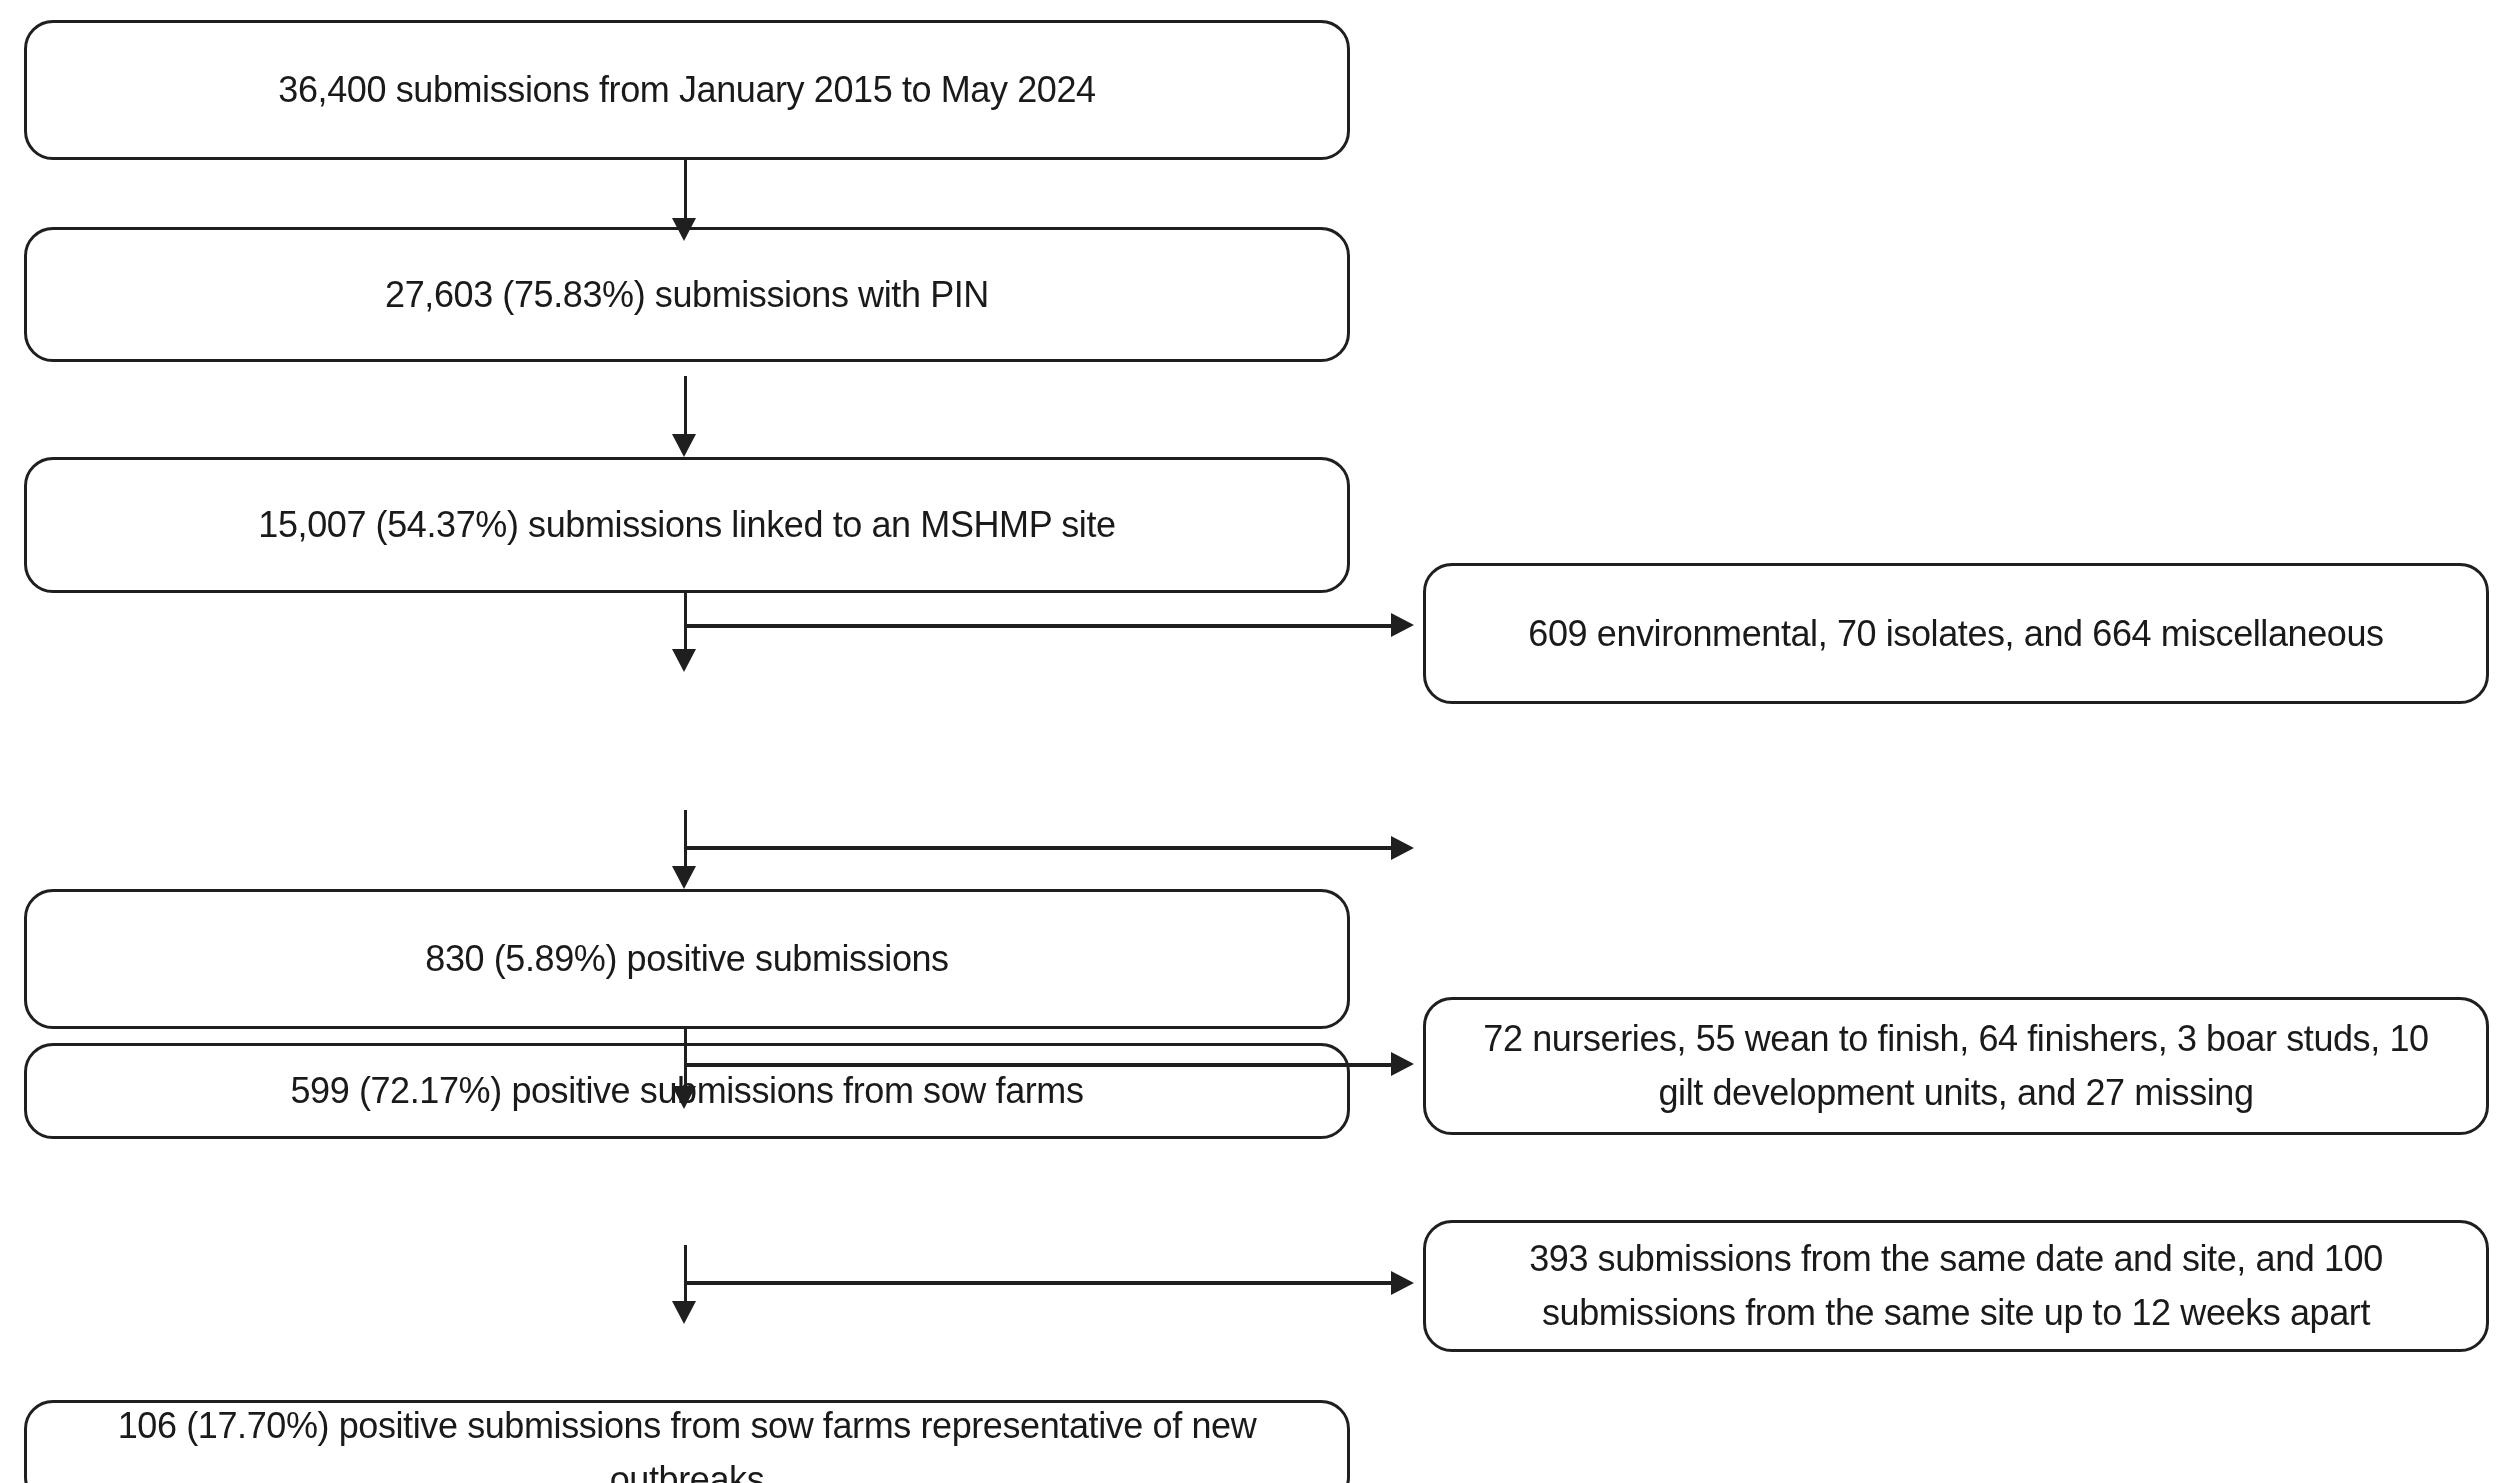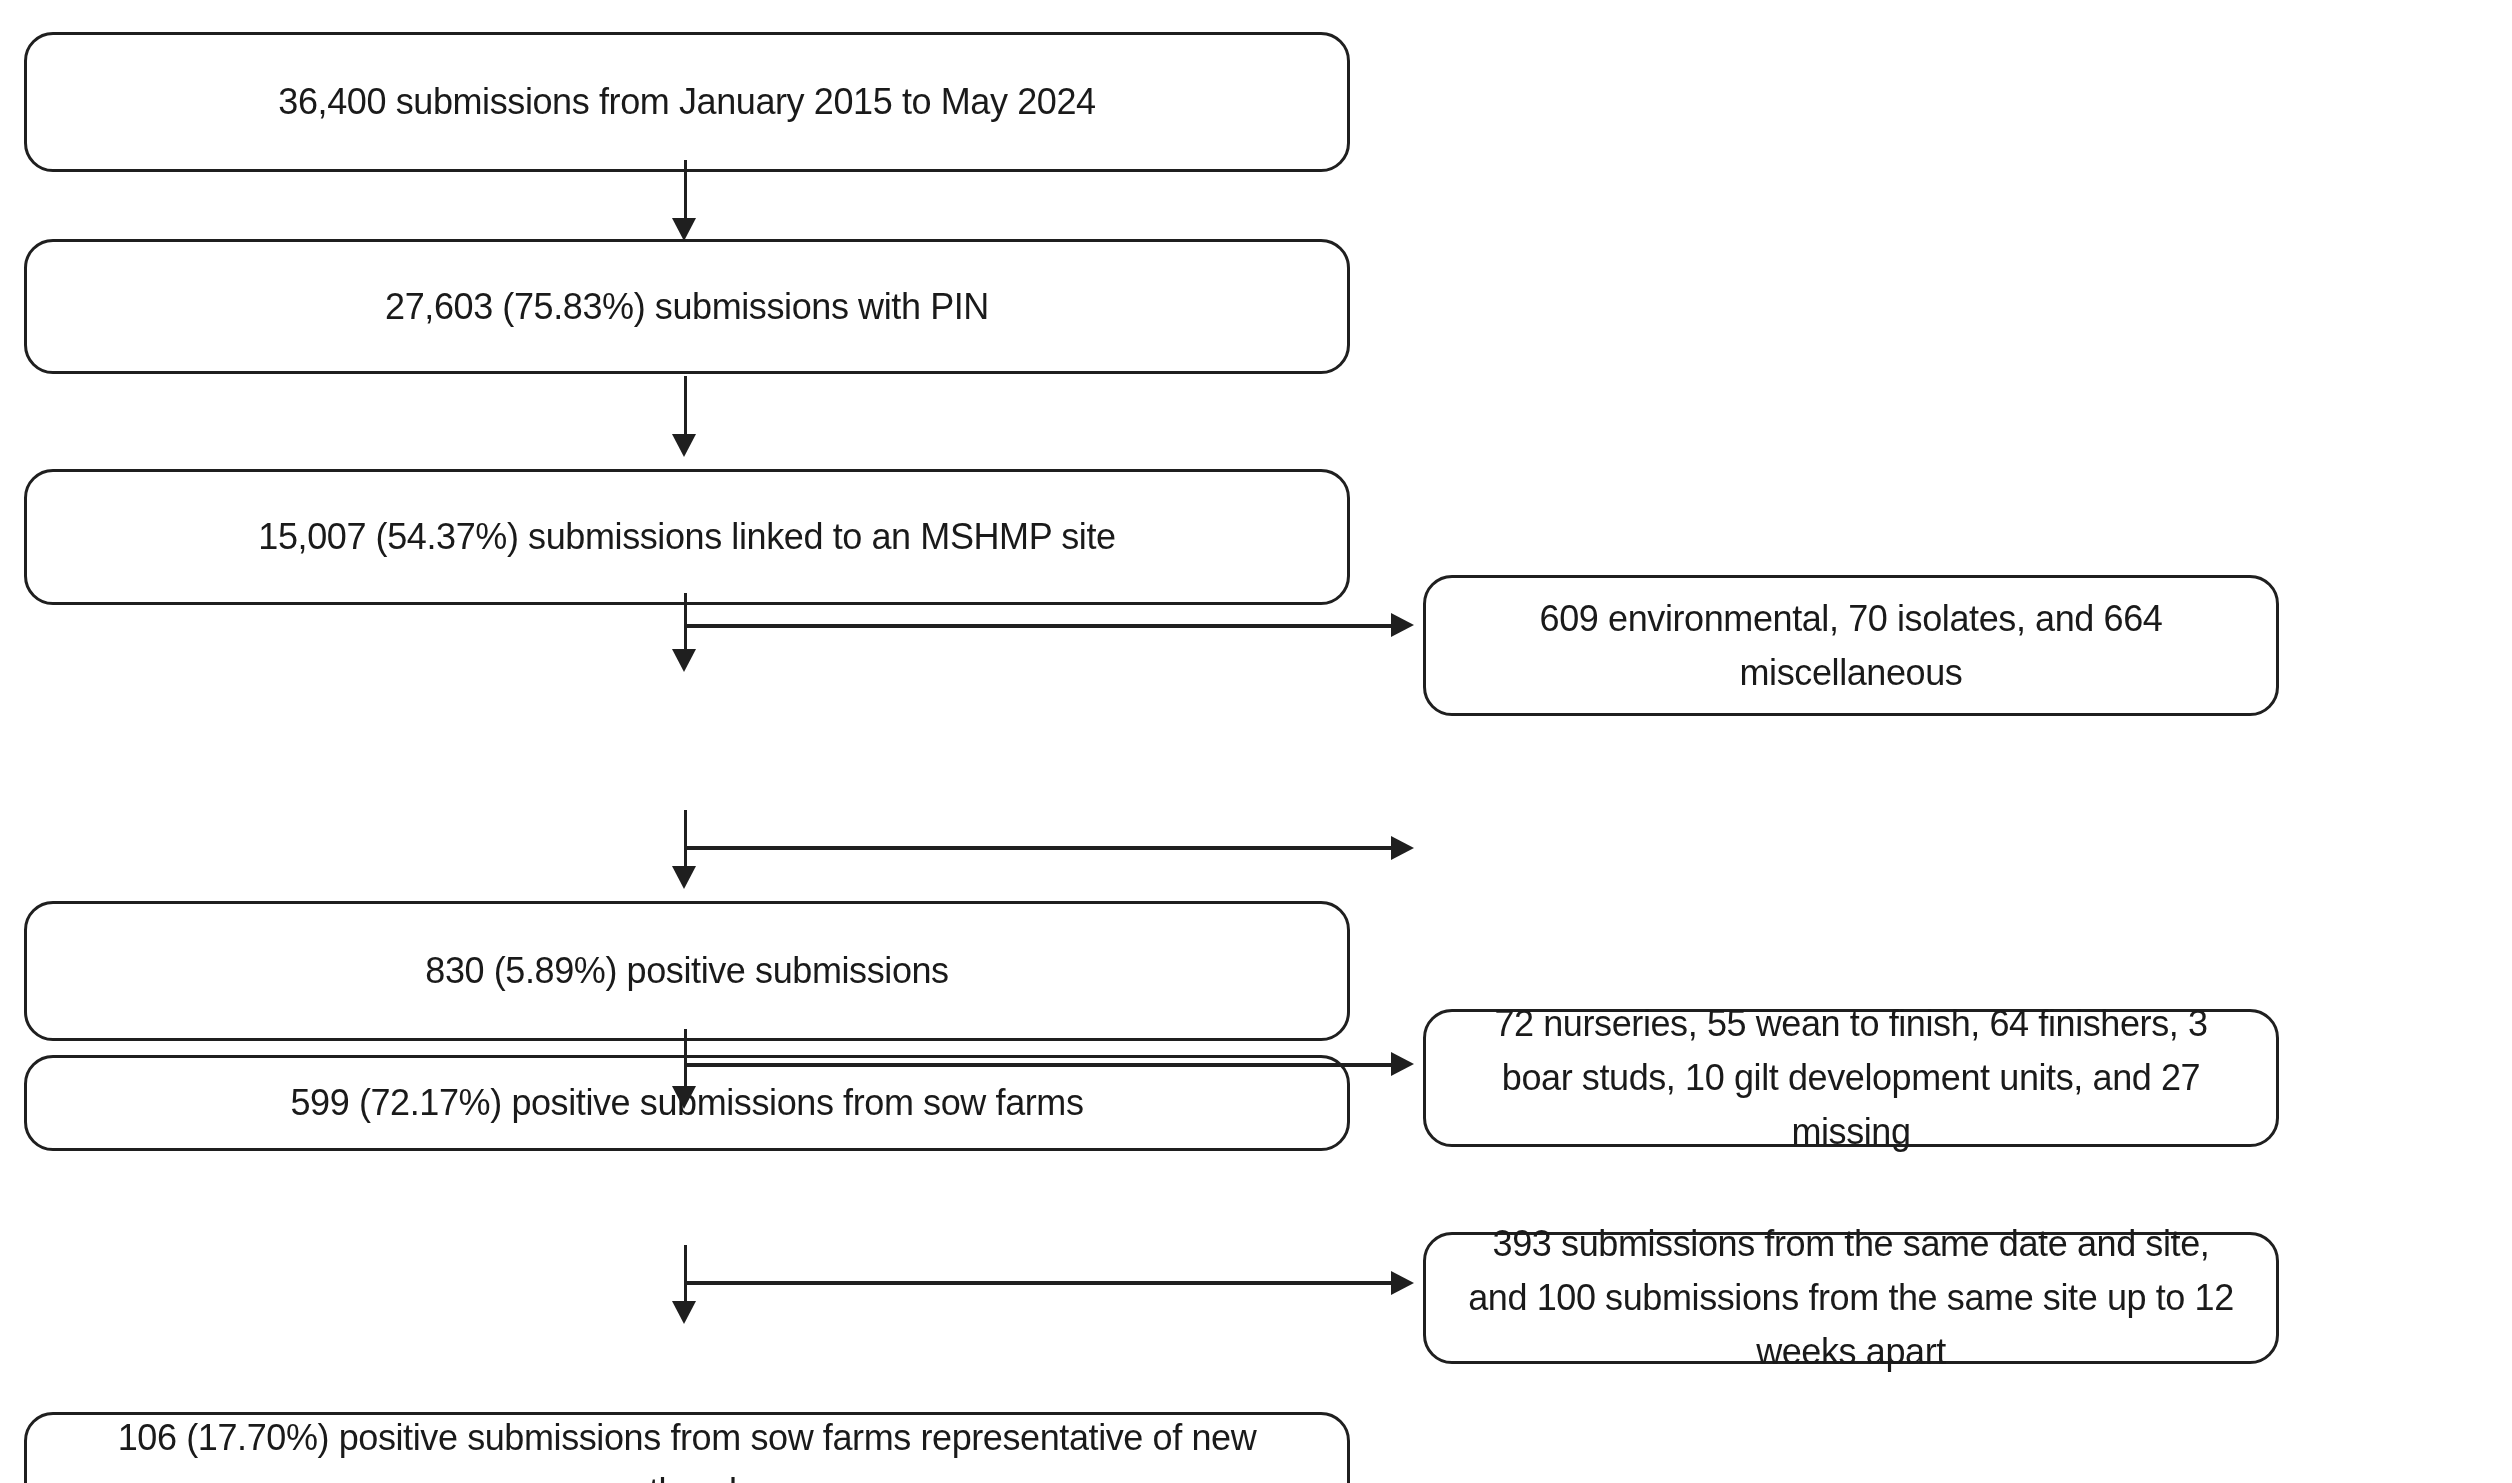--- a/index.html
+++ b/index.html
@@ -22,24 +22,23 @@
     background: #ffffff;
     border: 3.2px solid #1f1f1f;
     border-radius: 29px;
     display: flex;
     align-items: center;
     justify-content: center;
     text-align: center;
     font-size: 36px;
     line-height: 1.5;
     letter-spacing: -0.4px;
-    margin-top: 12px;
   }
   .mbox { left: 24px; width: 1326px; padding: 0 45px; }
-  .sbox { left: 1423px; width: 856px; padding: 0 37px; justify-content: center; }
+  .sbox { left: 1423px; width: 1066px; padding: 0 37px; justify-content: center; }
   .vline {
     position: absolute;
     width: 3.2px;
     background: #1f1f1f;
   }
   .vhead {
     position: absolute;
     width: 0; height: 0;
     border-left: 12px solid transparent;
     border-right: 12px solid transparent;

